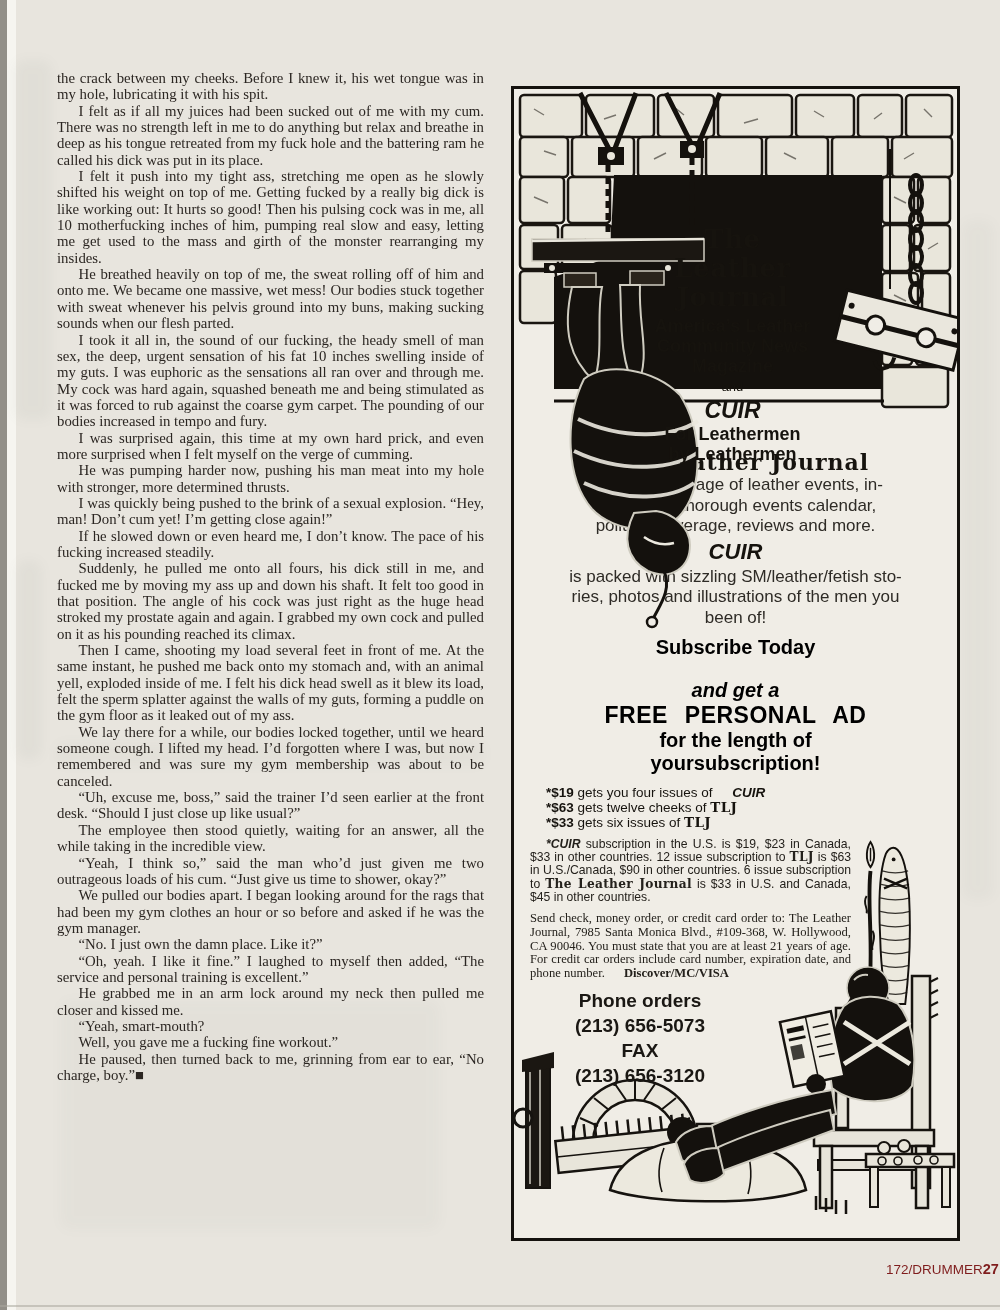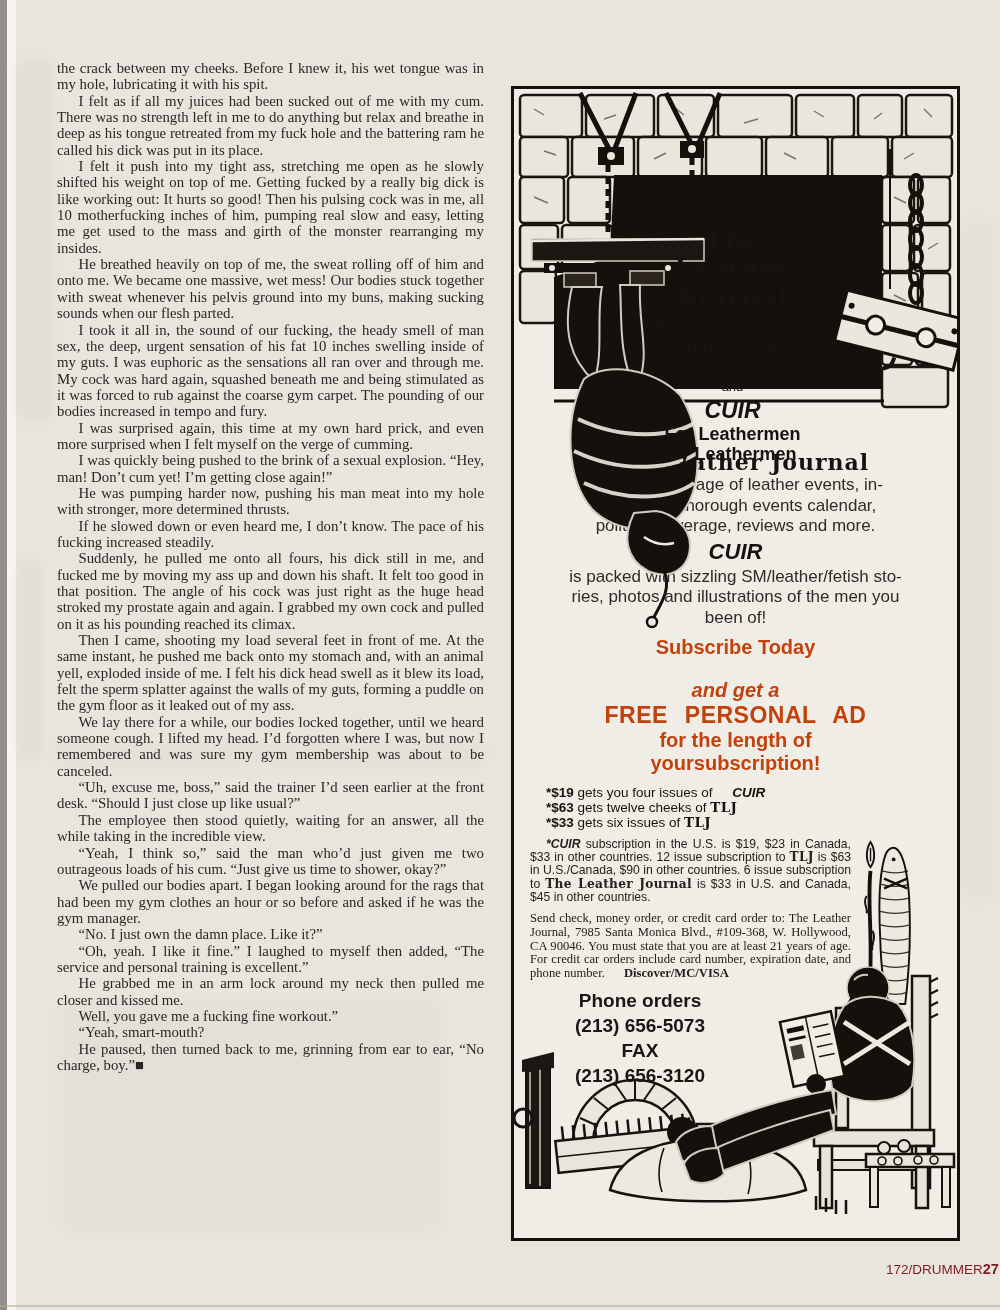--- a/index.html
+++ b/index.html
@@ -5,38 +5,38 @@
   html,body{margin:0;padding:0;}
   body{width:1000px;height:1310px;overflow:hidden;}
   .page{position:relative;width:1000px;height:1310px;background:#e8e5de;font-family:"Liberation Serif",serif;overflow:hidden;}
   
   .edge-left{position:absolute;left:0;top:0;bottom:0;width:7px;background:#928f88;}
   .edge-left2{position:absolute;left:7px;top:0;bottom:0;width:9px;background:#f6f5f0;}
   .edge-bottom{position:absolute;left:0;right:0;bottom:3px;height:2px;background:#aaa79f;opacity:.55;}
   
   .ghost{position:absolute;background:#5e6b60;opacity:.05;filter:blur(6px);border-radius:10px;}
   
-  .story{position:absolute;left:57px;top:60px;width:427px;text-align:justify;font-size:14.8px;line-height:16.34px;color:#2b2622;}
+  .story{position:absolute;left:57px;top:70px;width:427px;text-align:justify;font-size:14.8px;line-height:16.34px;color:#2b2622;}
   .story p{margin:0;text-indent:1.45em;}
   .story p:first-child{text-indent:0;}
   
   .ad{position:absolute;left:511px;top:86px;width:449px;height:1155px;border:3px solid #15120e;background:#f0ede6;box-sizing:border-box;color:#16130e;}
   .ad-top{position:relative;height:360px;}
   .ad-top svg{position:absolute;left:0;top:0;}
   .ad-title-block{position:absolute;left:46px;right:52px;top:136px;text-align:center;}
   .ad-title div{font-family:"DejaVu Serif",serif;font-weight:700;font-size:26px;line-height:29px;letter-spacing:.5px;}
   .ad-subtitle div{font-family:"Liberation Sans",sans-serif;font-weight:700;font-size:18px;line-height:20px;}
   .ad-subtitle{margin-top:4px;}
   .ad-and{font-family:"Liberation Sans",sans-serif;font-size:13px;margin-top:3px;}
   .ad-cuir{font-family:"Liberation Sans",sans-serif;font-weight:700;font-style:italic;font-size:23px;margin-top:3px;}
   .ad-cuir-sub div{font-family:"Liberation Sans",sans-serif;font-weight:700;font-size:18px;line-height:20px;}
   .tlj-head{text-align:center;font-family:"DejaVu Serif",serif;font-weight:700;font-size:22px;line-height:26px;letter-spacing:1px;}
   .ad-desc div{font-family:"Liberation Sans",sans-serif;font-size:17px;line-height:20.5px;color:#2e2b26;text-align:center;}
   .cuir-head2{text-align:center;font-family:"Liberation Sans",sans-serif;font-weight:700;font-style:italic;font-size:22px;line-height:30px;}
-  .sub-block{text-align:center;font-family:"Liberation Sans",sans-serif;font-weight:700;color:#c2410c;margin-top:8px;}
+  .sub-block{text-align:center;font-family:"Liberation Sans",sans-serif;font-weight:700;color:#000000;margin-top:8px;}
   .sub1{font-size:20px;line-height:23px;}
   .sub2{font-style:italic;font-size:20px;line-height:23px;margin-top:20px;}
   .sub3{font-size:23px;line-height:27px;word-spacing:10px;letter-spacing:.5px;}
   .sub4{font-size:20px;line-height:23px;}
   .sub5{font-size:20px;line-height:23px;}
   .offers{margin:10px 0 0 16px;font-family:"Liberation Sans",sans-serif;font-size:13.5px;}
   .offers div{line-height:15px;}
   .fineprints{margin:8px 16px 0 16px;}
   .mummy-float{float:right;width:54px;height:172px;margin:0 30px 0 6px;}
   .fp1{font-family:"Liberation Sans",sans-serif;font-size:12.2px;line-height:13.2px;text-align:justify;color:#24211c;}
@@ -66,35 +66,35 @@
   <div class="ghost" style="left:545px;top:1000px;width:190px;height:210px;opacity:.05;"></div>
   <div class="ghost" style="left:962px;top:220px;width:32px;height:680px;opacity:.035;"></div>
 
   <div class="story">
       <p>the crack between my cheeks.  Before I knew it, his wet tongue was in my hole, lubricating it with his spit.</p>
       <p>I felt as if all my juices had been sucked out of me with my cum.  There was no strength left in me to do anything but relax and breathe in deep as his tongue retreated from my fuck hole and the battering ram he called his dick was put in its place.</p>
       <p>I felt it push into my tight ass, stretching me open as he slowly shifted his weight on top of me.  Getting fucked by a really big dick is like working out: It hurts so good!  Then his pulsing cock was in me, all 10 motherfucking inches of him, pumping real slow and easy, letting me get used to the mass and girth of the monster rearranging my insides.</p>
       <p>He breathed heavily on top of me, the sweat rolling off of him and onto me.  We became one massive, wet mess!  Our bodies stuck together with sweat whenever his pelvis ground into my buns, making sucking sounds when our flesh parted.</p>
       <p>I took it all in, the sound of our fucking, the heady smell of man sex, the deep, urgent sensation of his fat 10 inches swelling inside of my guts.  I was euphoric as the sensations all ran over and through me.  My cock was hard again, squashed beneath me and being stimulated as it was forced to rub against the coarse gym carpet.  The pounding of our bodies increased in tempo and fury.</p>
       <p>I was surprised again, this time at my own hard prick, and even more surprised when I felt myself on the verge of cumming.</p>
+      <p>He was pumping harder now, pushing his man meat into my hole with stronger, more determined thrusts.</p>
       <p>I was quickly being pushed to the brink of a sexual explosion.  “Hey, man!  Don’t cum yet!  I’m getting close again!”</p>
-      <p>He was pumping harder now, pushing his man meat into my hole with stronger, more determined thrusts.</p>
       <p>If he slowed down or even heard me, I don’t know.  The pace of his fucking increased steadily.</p>
       <p>Suddenly, he pulled me onto all fours, his dick still in me, and fucked me by moving my ass up and down his shaft.  It felt too good in that position.  The angle of his cock was just right as the huge head stroked my prostate again and again.  I grabbed my own cock and pulled on it as his pounding reached its climax.</p>
       <p>Then I came, shooting my load several feet in front of me. At the same instant, he pushed me back onto my stomach and, with an animal yell, exploded inside of me.  I felt his dick head swell as it blew its load, felt the sperm splatter against the walls of my guts, forming a puddle on the gym floor as it leaked out of my ass.</p>
       <p>We lay there for a while, our bodies locked together, until we heard someone cough.  I lifted my head.  I’d forgotten where I was, but now I remembered and was sure my gym membership was about to be canceled.</p>
       <p>“Uh, excuse me, boss,” said the trainer I’d seen earlier at the front desk.  “Should I just close up like usual?”</p>
       <p>The employee then stood quietly, waiting for an answer, all the while taking in the incredible view.</p>
       <p>“Yeah, I think so,” said the man who’d just given me two outrageous loads of his cum.  “Just give us time to shower, okay?”</p>
       <p>We pulled our bodies apart.  I began looking around for the rags that had been my gym clothes an hour or so before and asked if he was the gym manager.</p>
       <p>“No.  I just own the damn place.  Like it?”</p>
       <p>“Oh, yeah.  I like it fine.”  I laughed to myself then added, “The service and personal training is excellent.”</p>
       <p>He grabbed me in an arm lock around my neck then pulled me closer and kissed me.</p>
+      <p>“Yeah, smart-mouth?</p>
       <p>Well, you gave me a fucking fine workout.”</p>
-      <p>“Yeah, smart-mouth?</p>
       <p>He paused, then turned back to me, grinning from ear to ear, “No charge, boy.”■</p>
     </div>
 
   <div class="ad">
 
     <div class="ad-top">
 
       <svg width="443" height="540" viewBox="0 0 443 540">
         <g fill="#e9e6db" stroke="#1a1611" stroke-width="2.5">
           <rect x="6" y="6" width="62" height="42" rx="4"></rect>

